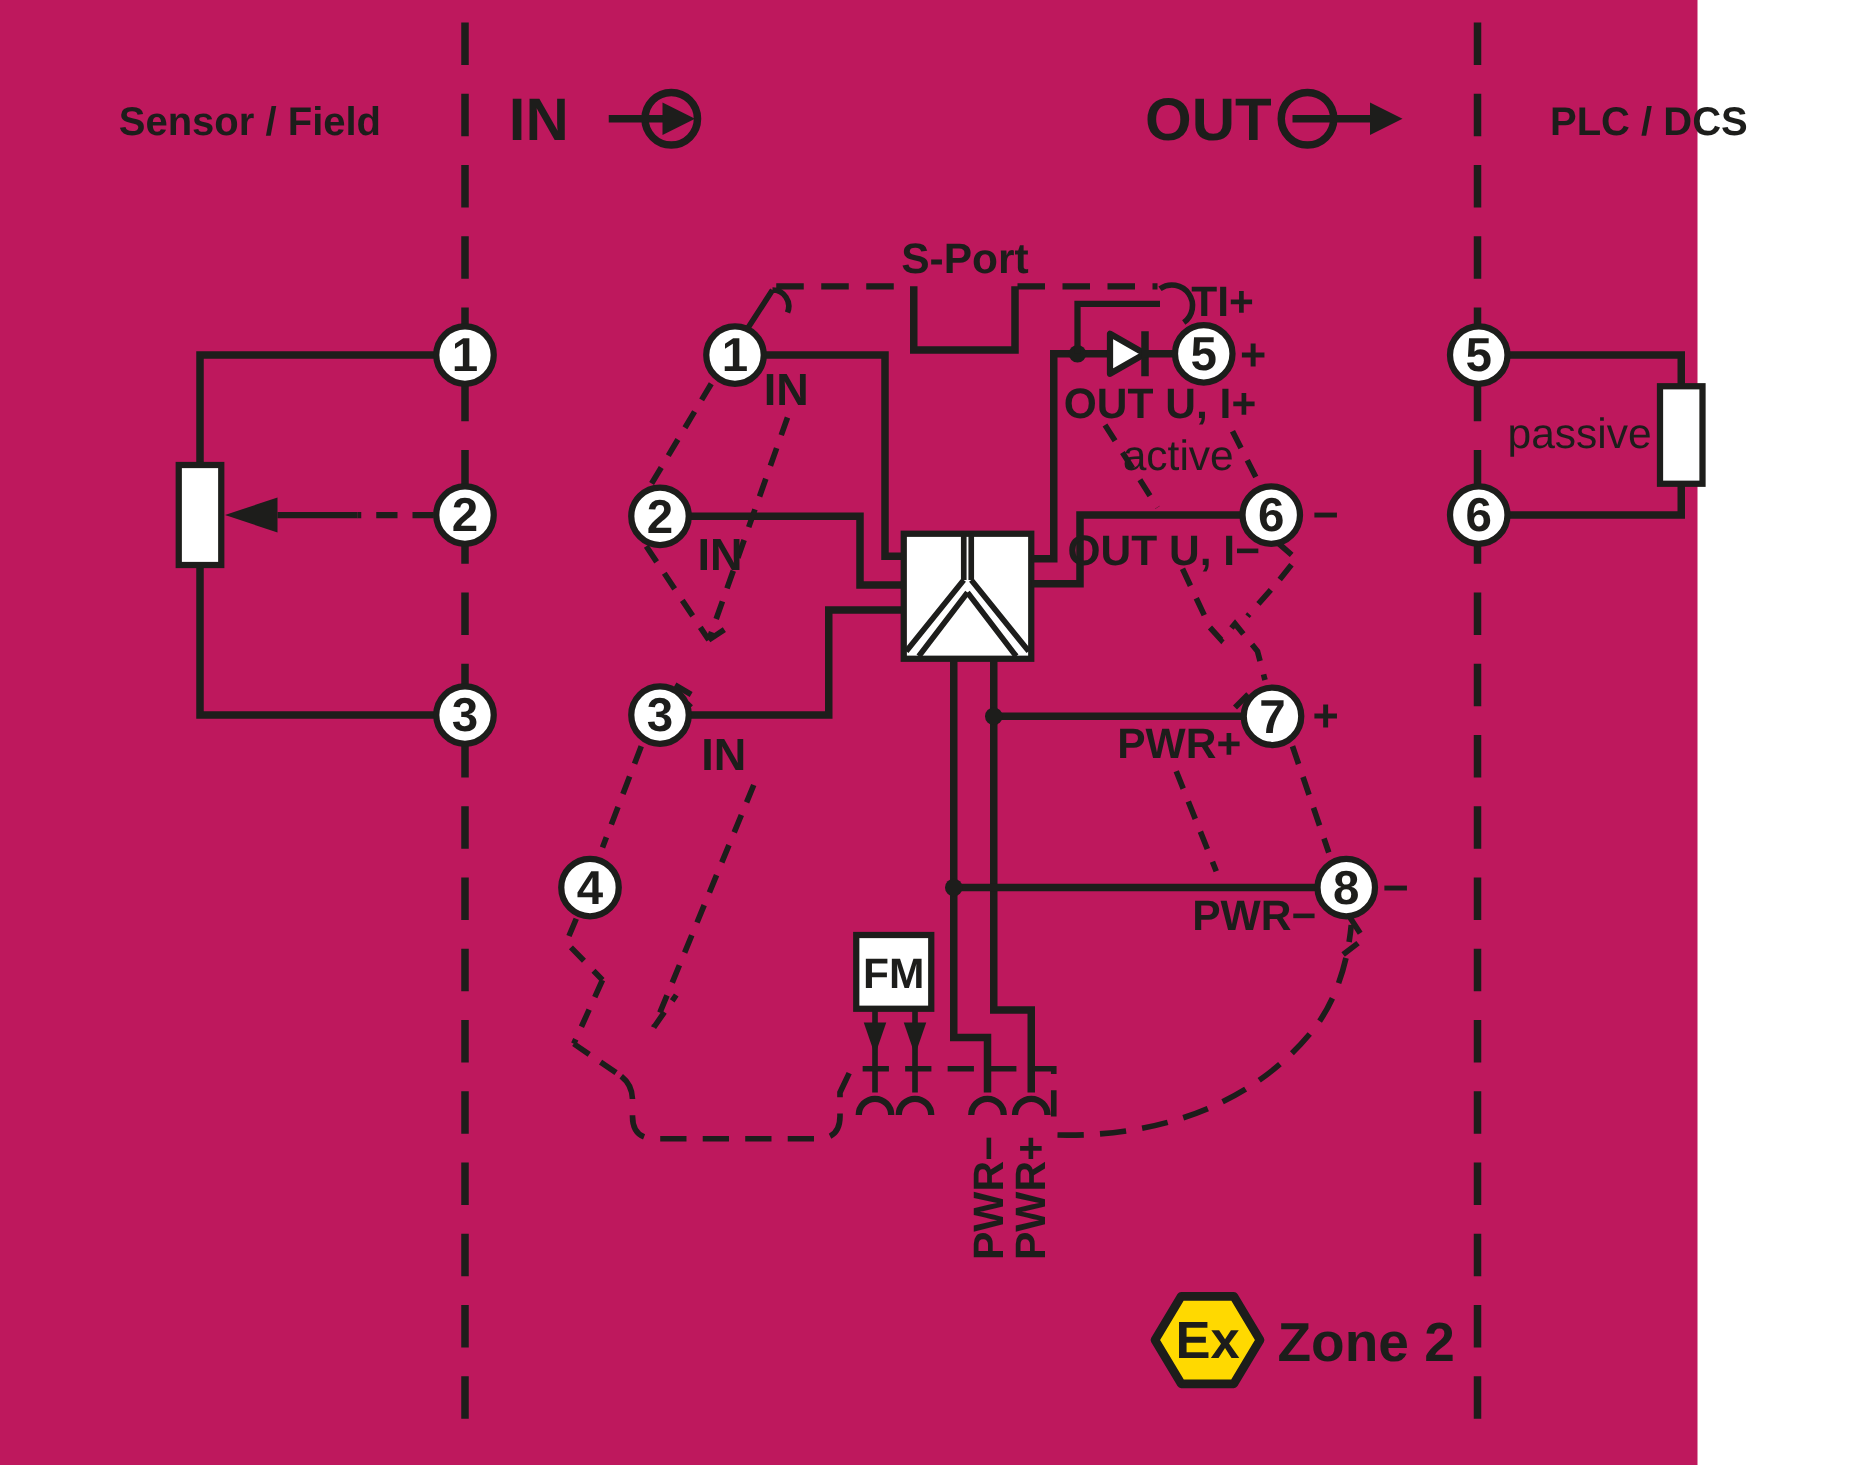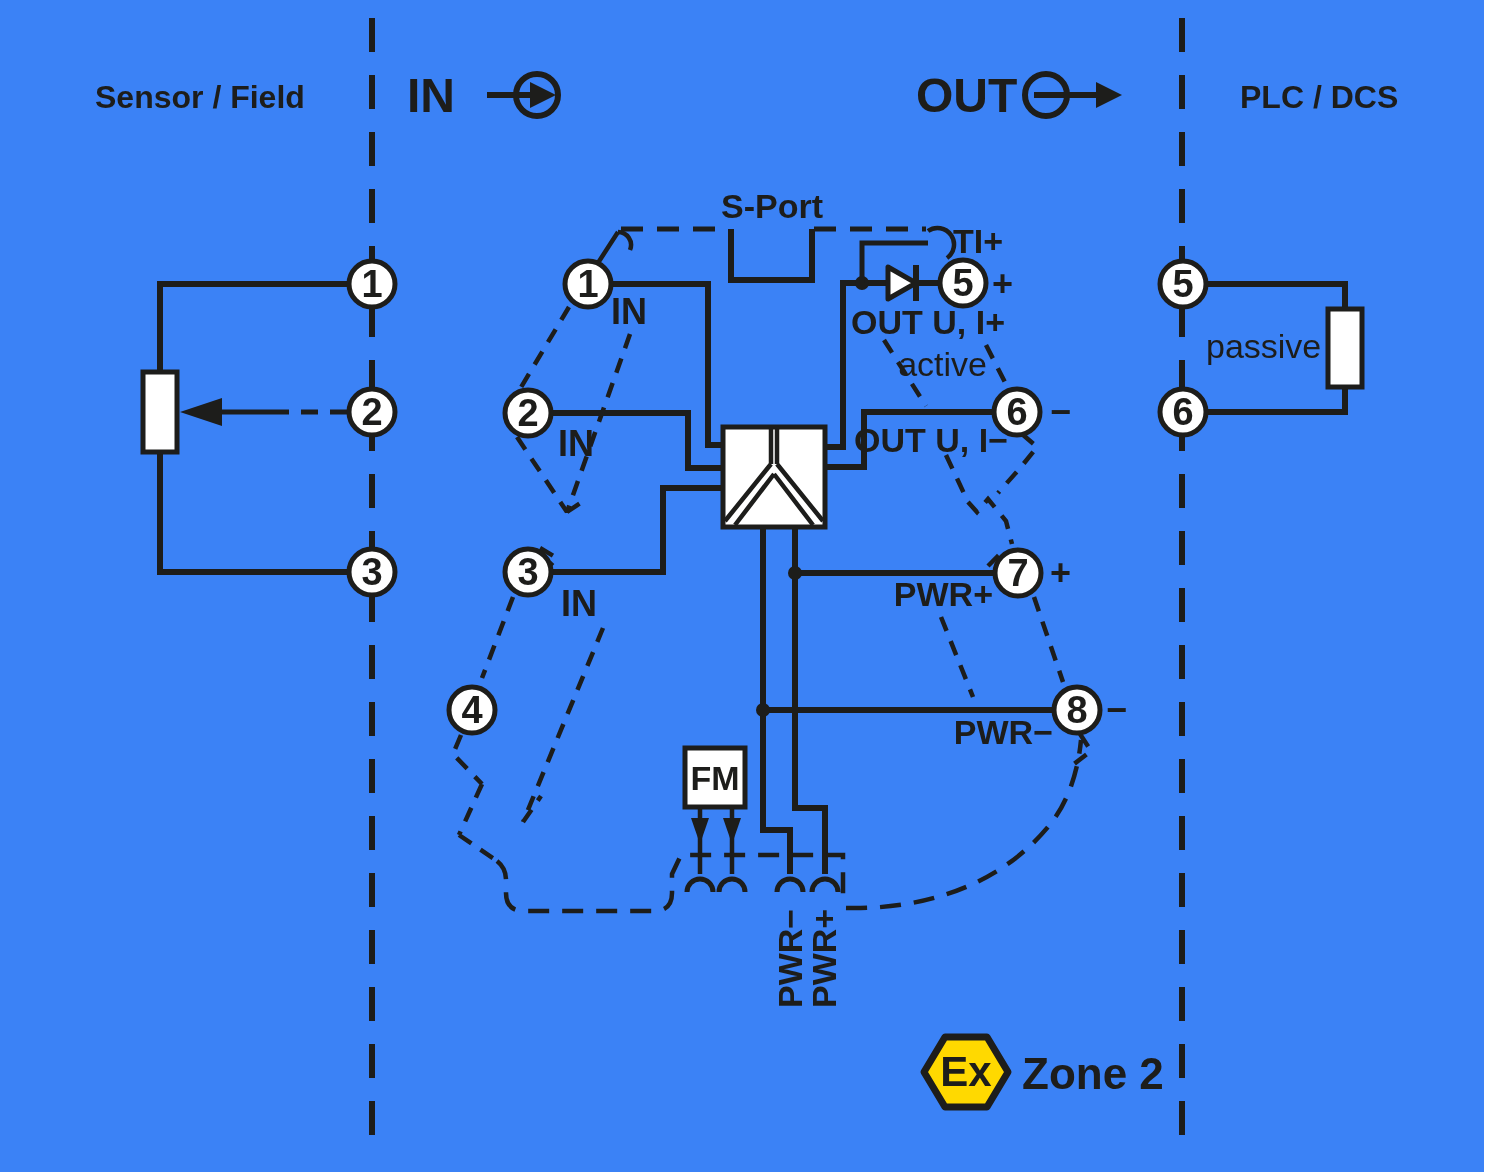--- a/index.html
+++ b/index.html
@@ -1,16 +1,16 @@
 <!DOCTYPE html>
 <html><head>
 <meta charset="utf-8">
 <style>
   html,body{margin:0;padding:0;background:#ffffff;}
-  .stage{position:relative;width:1484px;height:1172px;background:#3b82f6;font-family:"Liberation Sans",sans-serif;}
+  .stage{position:relative;width:1358px;height:1172px;background:#be185d;font-family:"Liberation Sans",sans-serif;}
   svg{display:block}
   text{fill:#1d1d1b;font-family:"Liberation Sans",sans-serif;}
   .tb{font-weight:bold;}
   .w6{stroke:#1d1d1b;stroke-width:6;fill:none;}
   .w5{stroke:#1d1d1b;stroke-width:5;fill:none;}
   .w45{stroke:#1d1d1b;stroke-width:4.5;fill:none;}
   .dash-bound{stroke:#1d1d1b;stroke-width:6;fill:none;stroke-dasharray:34 23;}
   .dash-sport{stroke:#1d1d1b;stroke-width:5;fill:none;stroke-dasharray:22 14;}
   .dash-conn{stroke:#1d1d1b;stroke-width:4.5;fill:none;stroke-dasharray:15 11;}
   .dash-house{stroke:#1d1d1b;stroke-width:4.5;fill:none;stroke-dasharray:21 13;}

